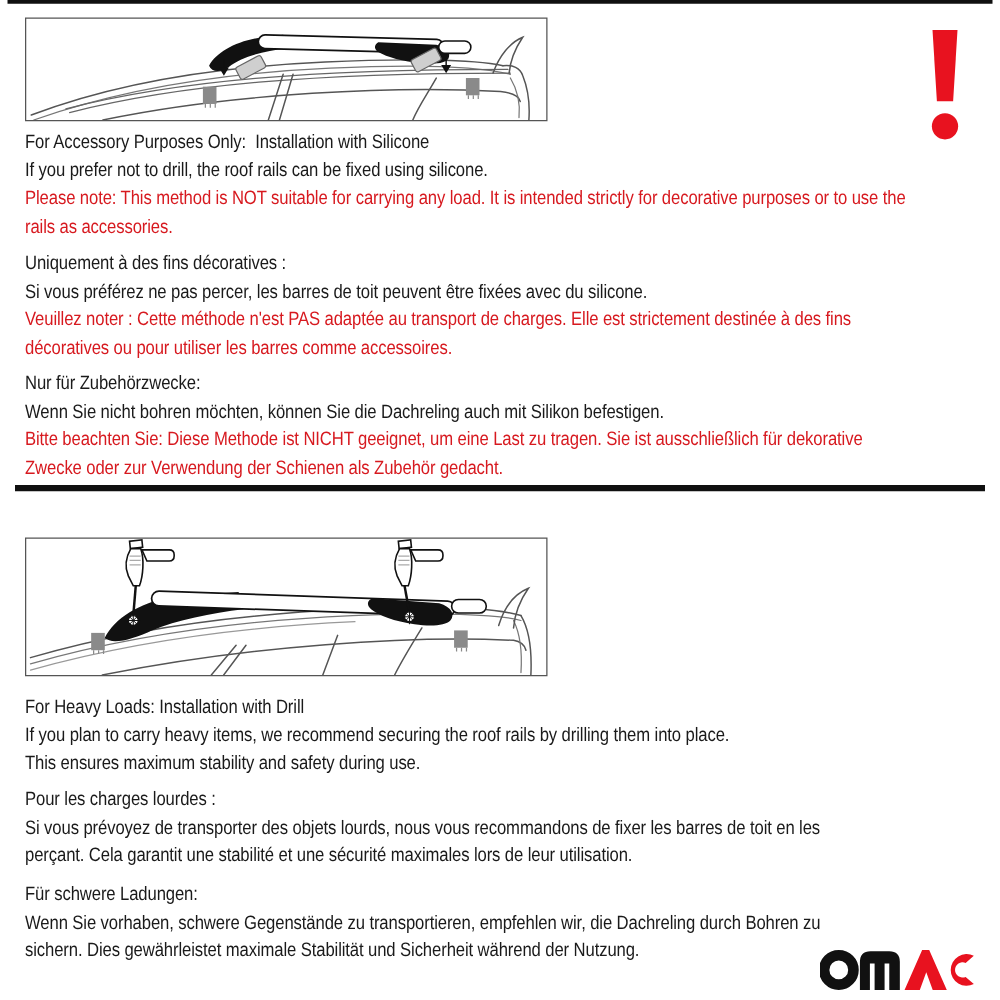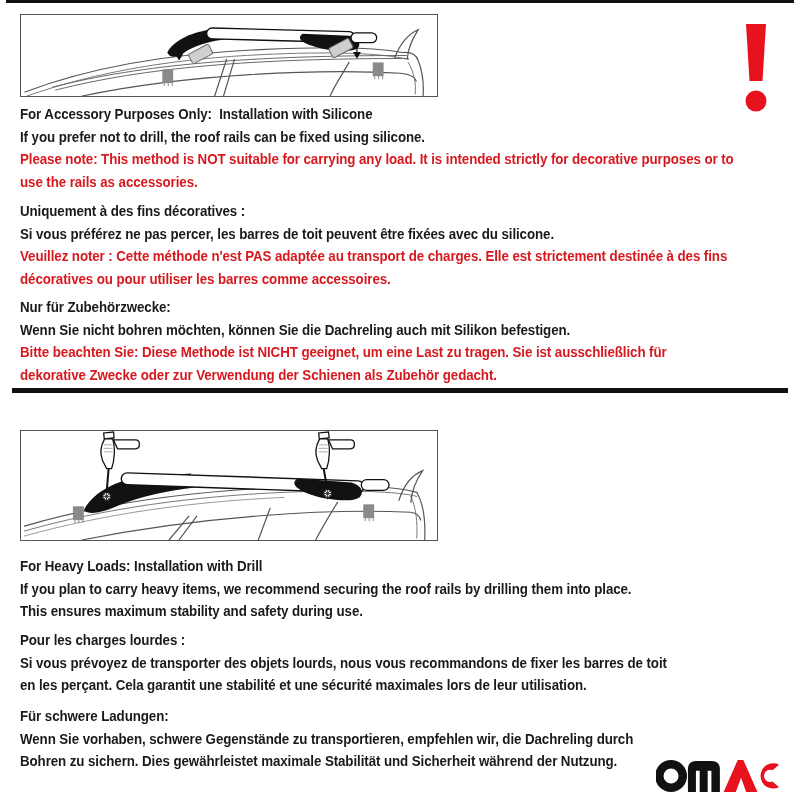--- a/index.html
+++ b/index.html
@@ -3,21 +3,21 @@
 <meta charset="utf-8">
 <style>
   :root{
     --text-black:#1a1a1a;
     --warning-red:#d7191f;
     --brand-red:#e8121f;
   }
   html,body{margin:0;padding:0;background:#fff;}
   .page{
     position:relative;width:800px;height:800px;background:#fff;overflow:hidden;
-    font-family:"Liberation Sans",sans-serif;font-weight:bold;color:var(--text-black);
+    font-family:"Liberation Sans",sans-serif;font-weight:normal;color:var(--text-black);
   }
   .rule-top{position:absolute;left:6px;right:6px;top:0;height:3px;background:#101010;}
   .divider{position:absolute;left:12px;right:12px;top:388px;height:5px;background:#101010;}
   .figure{position:absolute;left:20px;border:1.4px solid #555;background:#fff;box-sizing:border-box;}
   .fig1{top:14px;width:418px;height:83px;}
   .fig2{top:430px;width:418px;height:111px;}
   .figure svg{display:block;width:100%;height:100%;}
   .excl{position:absolute;left:744px;top:24px;width:24px;height:88px;}
   .tblock{
     position:absolute;left:20px;transform-origin:left top;transform:scaleX(0.86);

